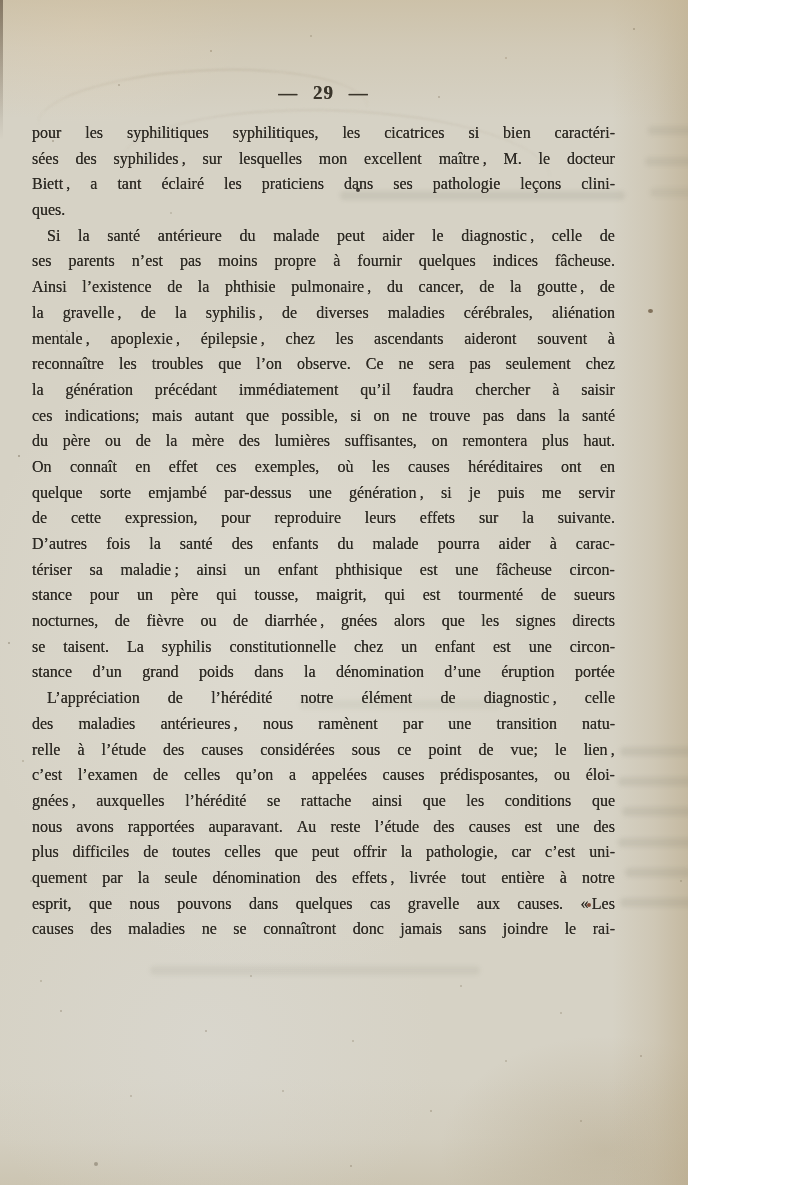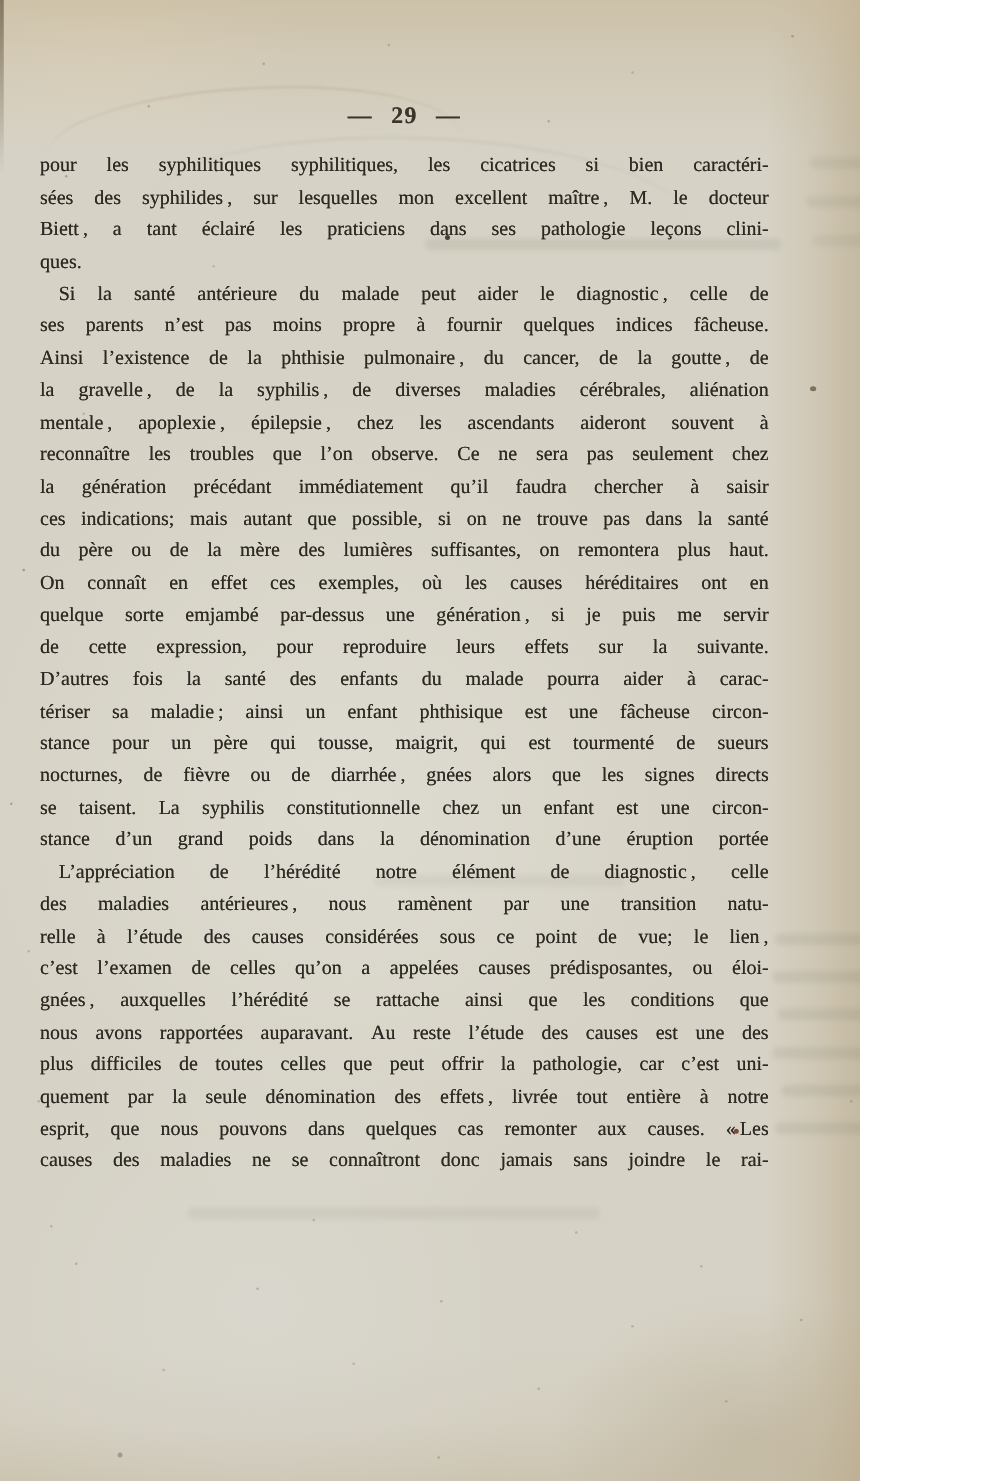--- a/index.html
+++ b/index.html
@@ -533,21 +533,21 @@
           <span>notre</span>
         </div>
         <div class="line just">
           <span>esprit,</span>
           <span>que</span>
           <span>nous</span>
           <span>pouvons</span>
           <span>dans</span>
           <span>quelques</span>
           <span>cas</span>
-          <span>remonter</span>
+          <span>gravelle</span>
           <span>aux</span>
           <span>causes.</span>
           <span>« Les</span>
         </div>
         <div class="line just">
           <span>causes</span>
           <span>des</span>
           <span>maladies</span>
           <span>ne</span>
           <span>se</span>

